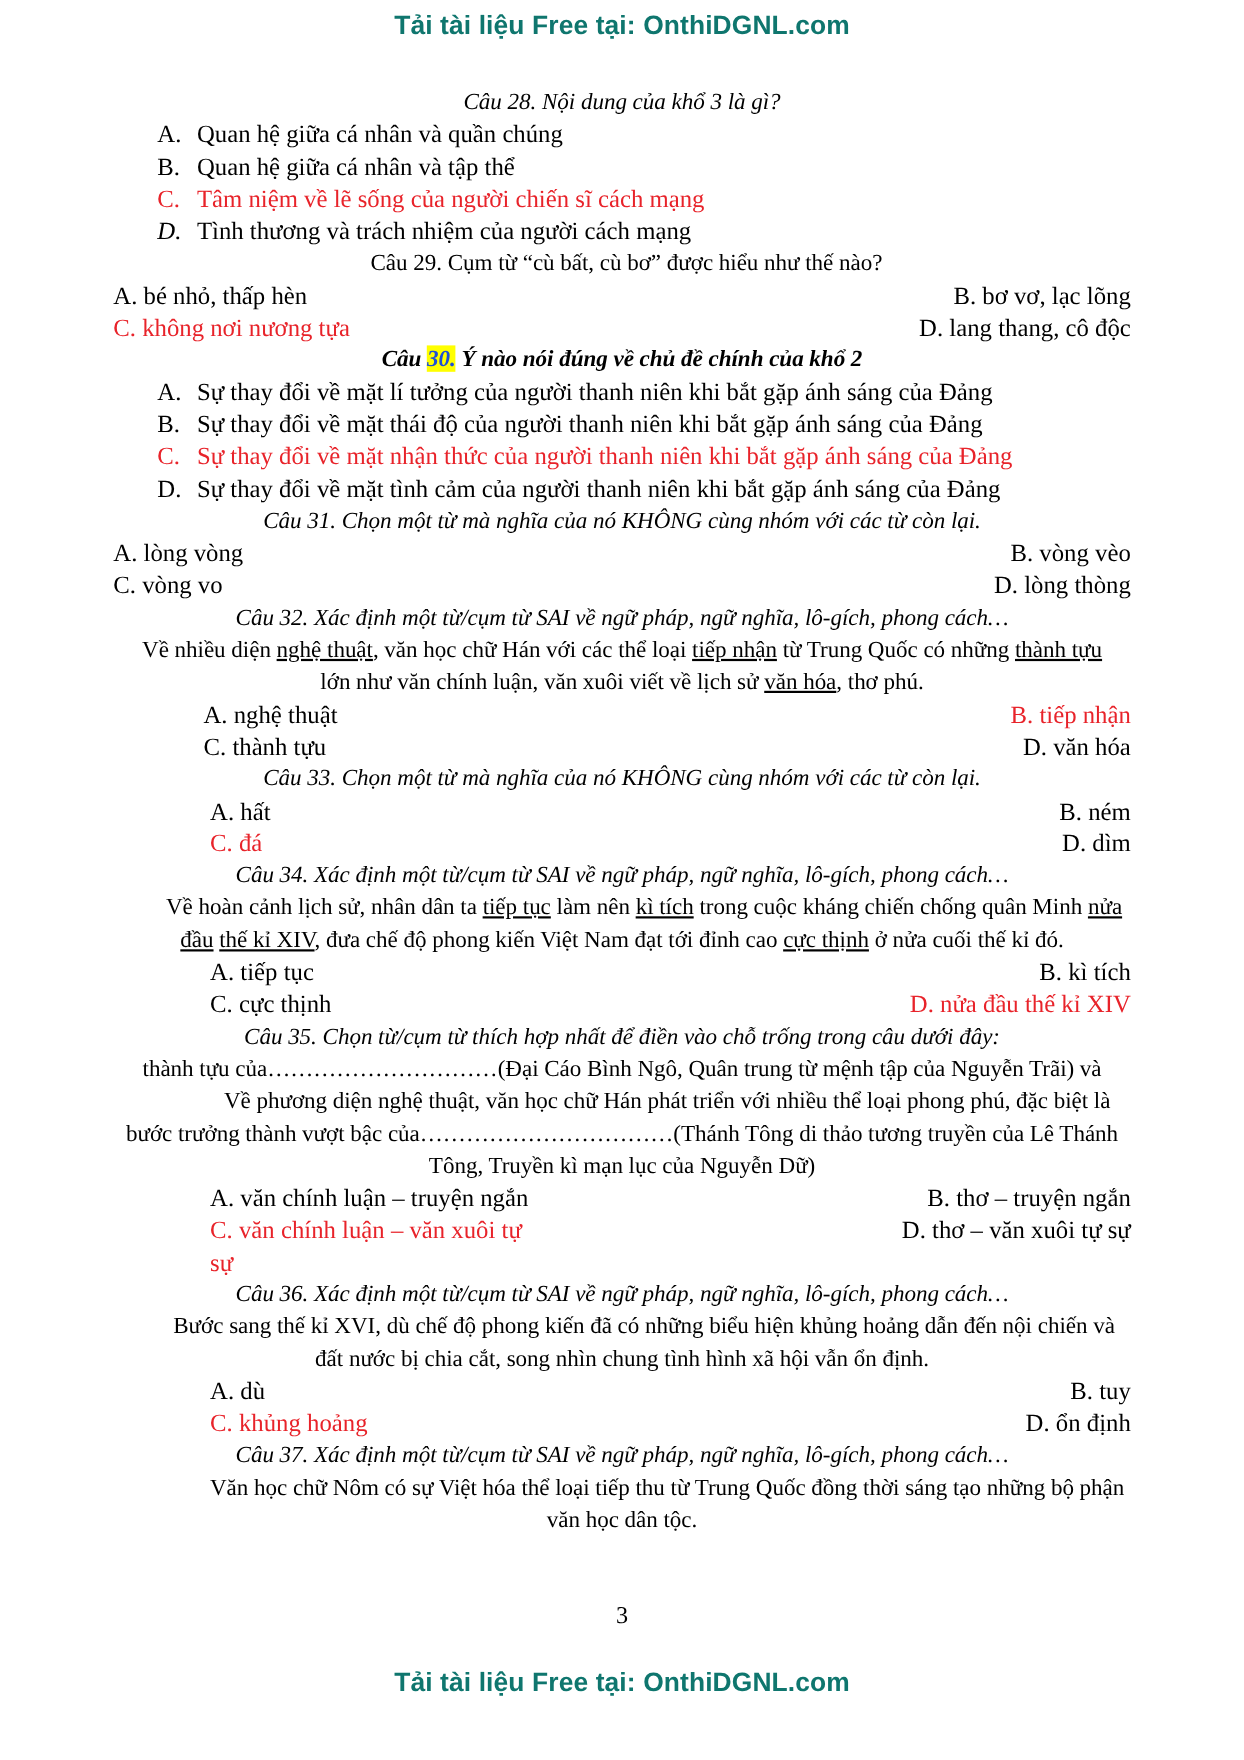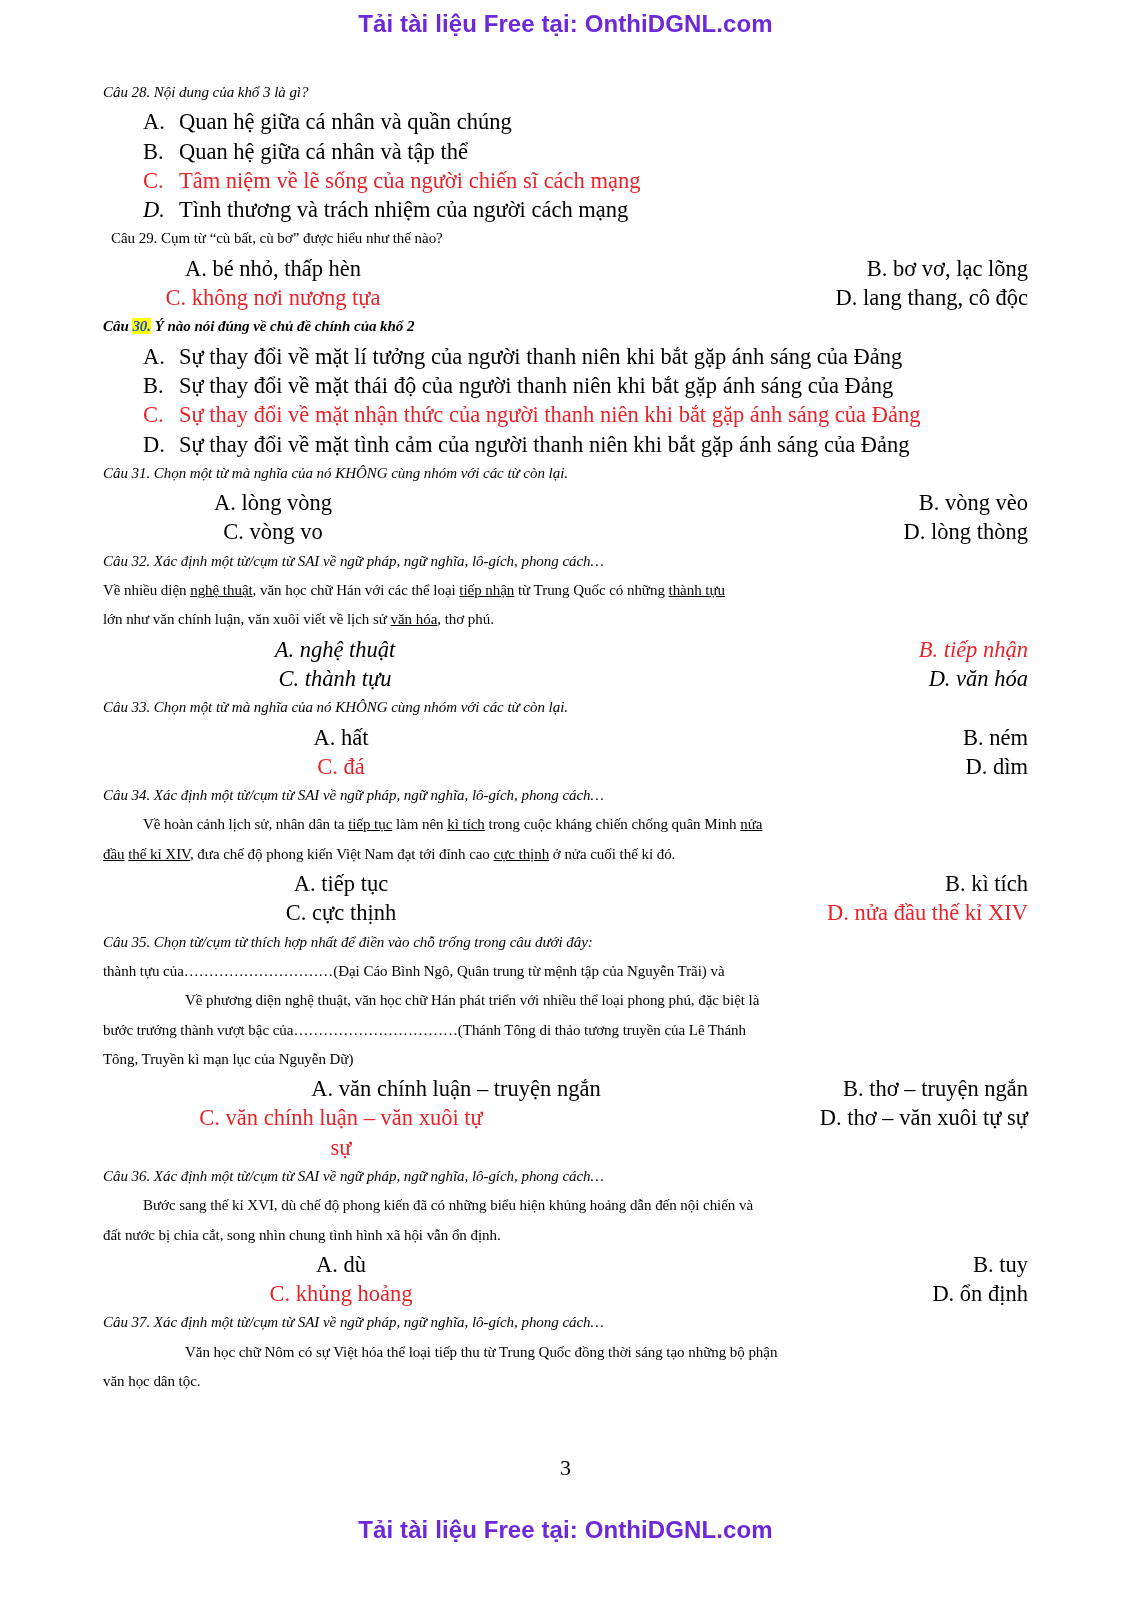--- a/index.html
+++ b/index.html
@@ -22,59 +22,60 @@
     box-sizing: border-box;
   }
   .watermark {
     position: absolute;
     left: 0;
     width: 1131px;
     text-align: center;
     font-family: "Liberation Sans", "DejaVu Sans", sans-serif;
     font-weight: bold;
     font-size: 24px;
-    color: #6d28d9;
+    color: #0f766e;
     letter-spacing: 0.1px;
   }
   .watermark-top { top: 10px; }
   .watermark-bottom { top: 1516px; }
 
   .content {
     position: absolute;
     left: 103px;
     top: 78px;
     width: 925px;
   }
 
   .line {
-    font-size: 15px;
+    font-size: 21px;
     line-height: 29.3px;
     white-space: pre-wrap;
     letter-spacing: -0.05px;
+    text-align: center;
   }
   .q { font-style: italic; }
   .q-bold { font-weight: bold; font-style: italic; }
   .red { color: #e8232a; }
   .hl { background: #ffff00; color: #1d4ed8; font-weight: bold; font-style: italic; }
   .u { text-decoration: underline; }
 
   
   .ind-0  { padding-left: 0; }
   .ind-xs { padding-left: 8px; }
 
   
   .opts {
     display: flex;
     font-size: 22.5px;
     line-height: 29.3px;
   }
-  .opts .c1 { width: 340px; flex: 0 0 340px; text-align: center; }
+  .opts .c1 { width: 340px; flex: 0 0 340px; }
   .opts .c2 { flex: 1 1 auto; text-align: right; }
   .opts.pad-0 { padding-left: 0; }
-  .opts.pad-sm { padding-left: 82px; font-style: italic; }
+  .opts.pad-sm { padding-left: 82px; }
   .opts.pad-md { padding-left: 88px; }
   .opts.wide .c1 { width: 530px; flex: 0 0 530px; }
   .opts.narrow .c1 { width: 300px; flex: 0 0 300px; }
 
   .ans-list {
     padding-left: 40px;
   }
   .ans-row {
     display: flex;
     font-size: 22.5px;

